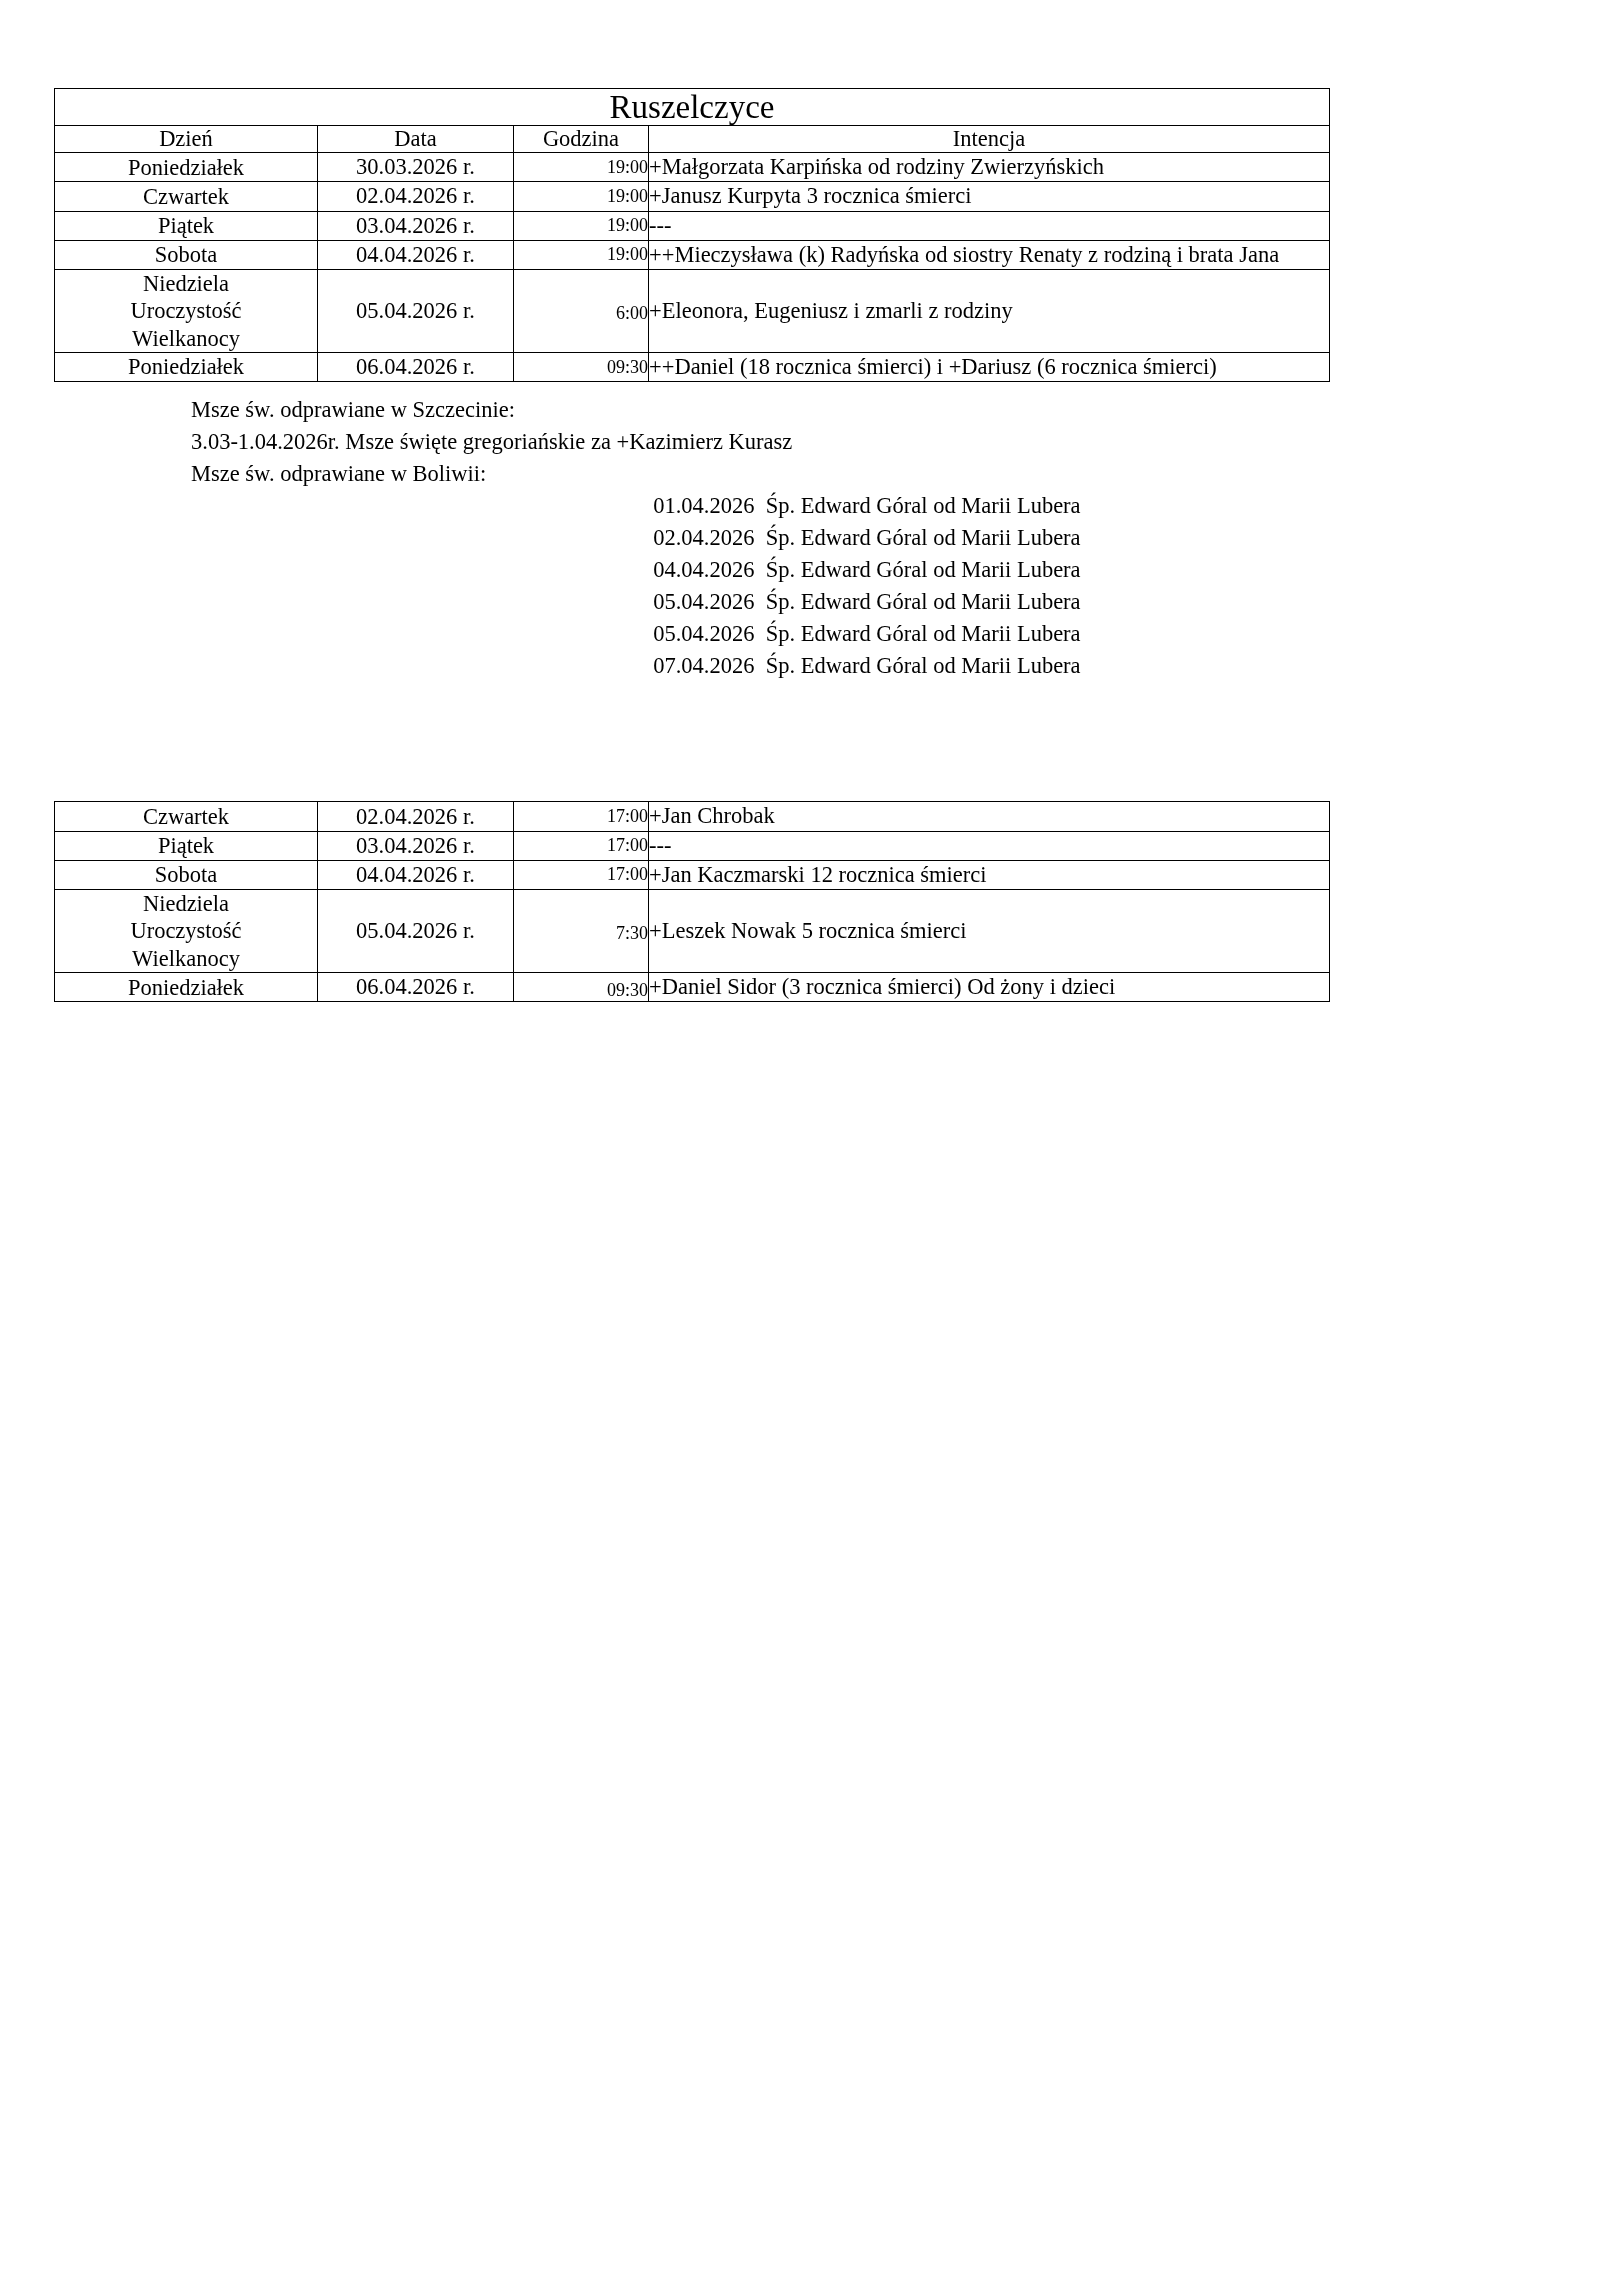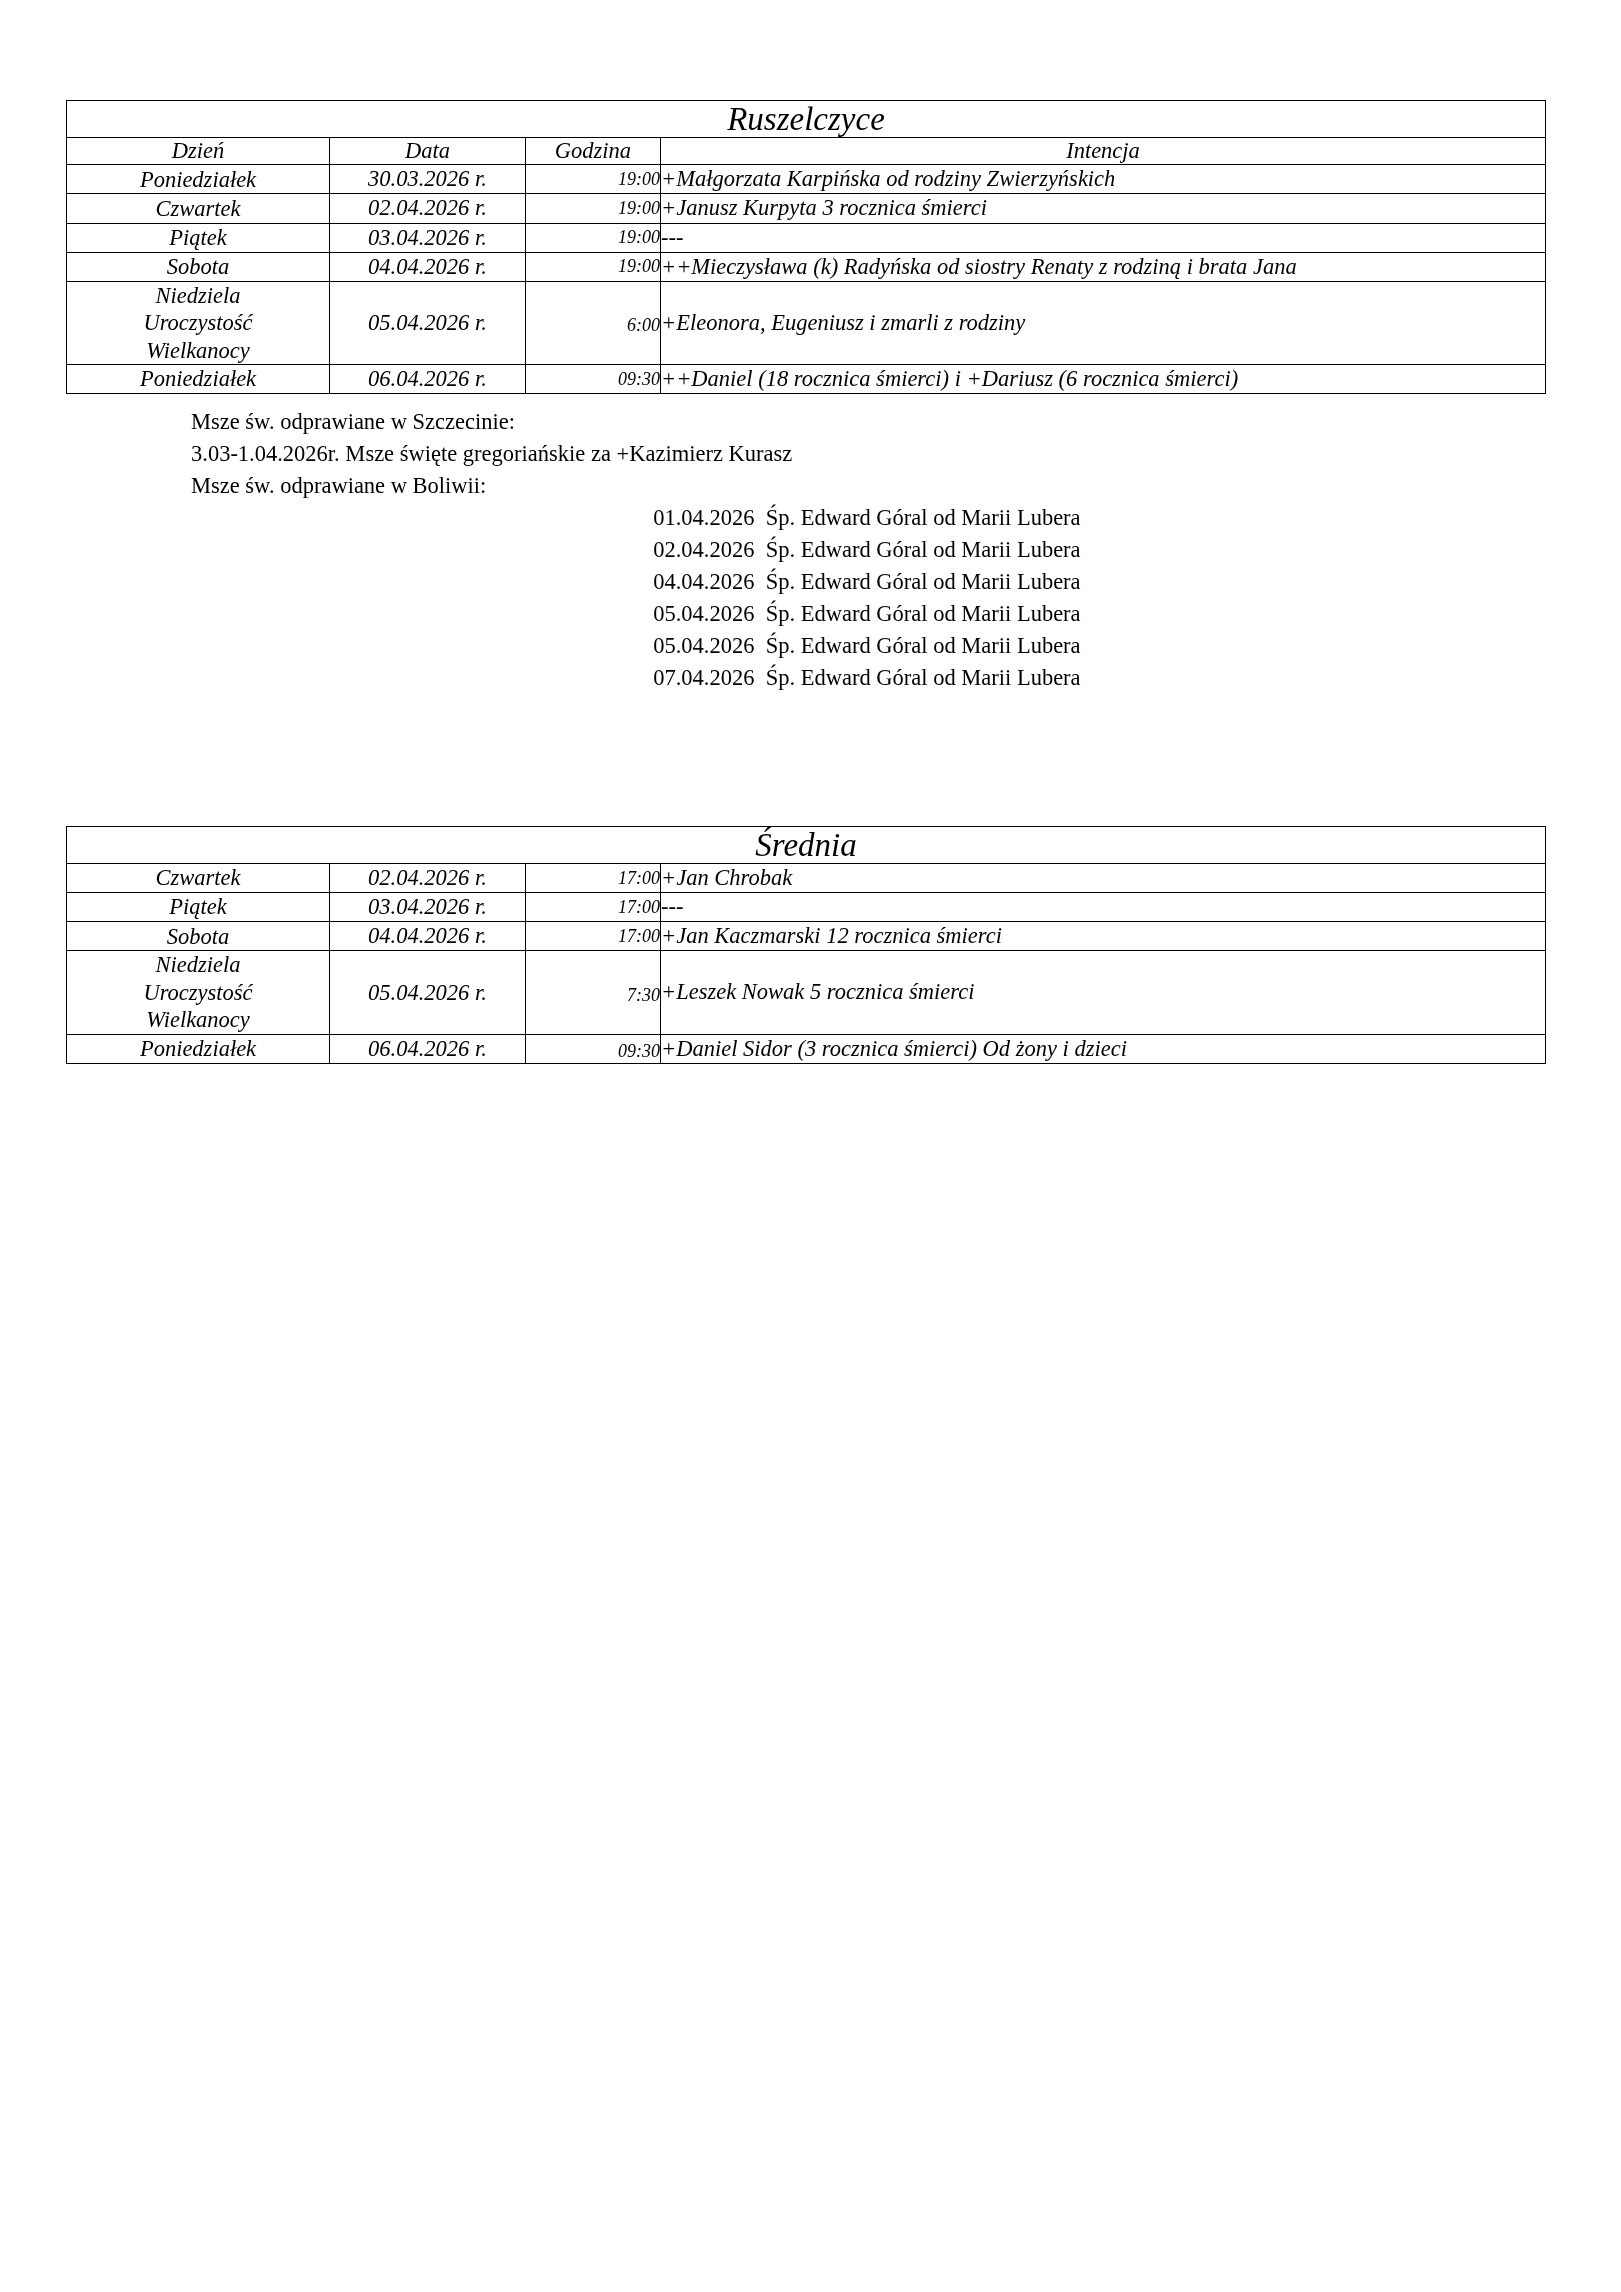--- a/index.html
+++ b/index.html
@@ -15,24 +15,23 @@
     position: relative;
   }
   .page {
     box-sizing: border-box;
     width: 1621px;
     min-height: 2293px;
     padding: 88px 86px 0 54px;
   }
   table.sched {
     border-collapse: collapse;
-    width: 1480px;
+    width: 1276px;
     table-layout: fixed;
-    margin: 12px;
-    font-style: italic;
+    margin: 0;
   }
   table.sched td, table.sched th {
     border: 1px solid #000000;
     padding: 0;
     vertical-align: middle;
     font-weight: normal;
   }
   .title-cell {
     text-align: center;
     font-size: 33px;
@@ -167,23 +166,20 @@
 
   <table class="sched">
     <colgroup>
       <col class="col-day">
         <col class="col-date">
         <col class="col-time">
         <col class="col-int">
     </colgroup>
     <tbody>
       <tr>
-        <td class="title-cell" colspan="4">Średnia</td>
-      </tr>
-      <tr>
         <td class="c-day">Czwartek</td>
         <td class="c-date">02.04.2026 r.</td>
         <td class="c-time">17:00</td>
         <td class="c-int">+Jan Chrobak</td>
       </tr>
       <tr>
         <td class="c-day">Piątek</td>
         <td class="c-date">03.04.2026 r.</td>
         <td class="c-time">17:00</td>
         <td class="c-int">---</td>

